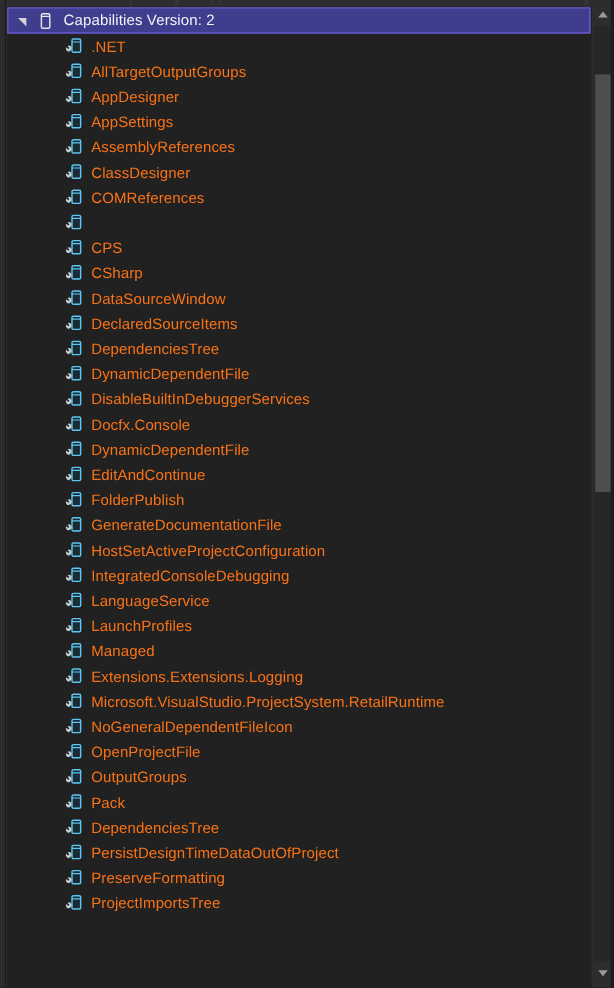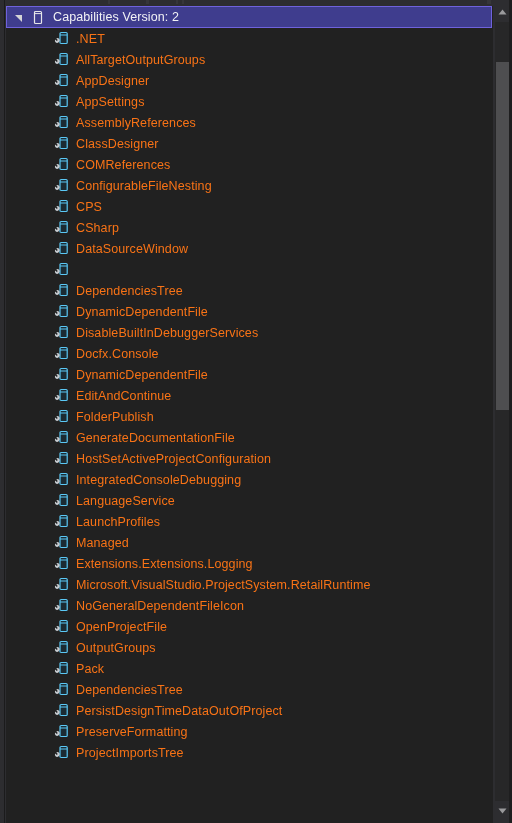--- a/index.html
+++ b/index.html
@@ -270,21 +270,20 @@
         </div>
         <div class="row">
           <div class="indent"></div>
           <div class="icon">
             <svg width="16" height="16" viewBox="0 0 16 16">
               <rect x="6" y="1.5" width="7.2" height="11" rx="1.1" fill="#1b2b33" stroke="#5bc8f5" stroke-width="1.2"></rect>
               <path d="M6 4 h7.2" stroke="#5bc8f5" stroke-width="1"></path>
               <path d="M2.0 13.6 L5.4 10.4 a2.2 2.2 0 0 0 -3.1 -3.0 l1.5 1.5 l-1.0 1.0 l-1.5 -1.5 a2.2 2.2 0 0 0 3.0 3.1 Z" fill="#c7ccd1"></path>
             </svg>
           </div>
-          <div class="label">ConfigurableFileNesting</div>
         </div>
         <div class="row">
           <div class="indent"></div>
           <div class="icon">
             <svg width="16" height="16" viewBox="0 0 16 16">
               <rect x="6" y="1.5" width="7.2" height="11" rx="1.1" fill="#1b2b33" stroke="#5bc8f5" stroke-width="1.2"></rect>
               <path d="M6 4 h7.2" stroke="#5bc8f5" stroke-width="1"></path>
               <path d="M2.0 13.6 L5.4 10.4 a2.2 2.2 0 0 0 -3.1 -3.0 l1.5 1.5 l-1.0 1.0 l-1.5 -1.5 a2.2 2.2 0 0 0 3.0 3.1 Z" fill="#c7ccd1"></path>
             </svg>
           </div>
@@ -314,20 +313,21 @@
         </div>
         <div class="row">
           <div class="indent"></div>
           <div class="icon">
             <svg width="16" height="16" viewBox="0 0 16 16">
               <rect x="6" y="1.5" width="7.2" height="11" rx="1.1" fill="#1b2b33" stroke="#5bc8f5" stroke-width="1.2"></rect>
               <path d="M6 4 h7.2" stroke="#5bc8f5" stroke-width="1"></path>
               <path d="M2.0 13.6 L5.4 10.4 a2.2 2.2 0 0 0 -3.1 -3.0 l1.5 1.5 l-1.0 1.0 l-1.5 -1.5 a2.2 2.2 0 0 0 3.0 3.1 Z" fill="#c7ccd1"></path>
             </svg>
           </div>
+          <div class="label">DeclaredSourceItems</div>
         </div>
         <div class="row">
           <div class="indent"></div>
           <div class="icon">
             <svg width="16" height="16" viewBox="0 0 16 16">
               <rect x="6" y="1.5" width="7.2" height="11" rx="1.1" fill="#1b2b33" stroke="#5bc8f5" stroke-width="1.2"></rect>
               <path d="M6 4 h7.2" stroke="#5bc8f5" stroke-width="1"></path>
               <path d="M2.0 13.6 L5.4 10.4 a2.2 2.2 0 0 0 -3.1 -3.0 l1.5 1.5 l-1.0 1.0 l-1.5 -1.5 a2.2 2.2 0 0 0 3.0 3.1 Z" fill="#c7ccd1"></path>
             </svg>
           </div>

